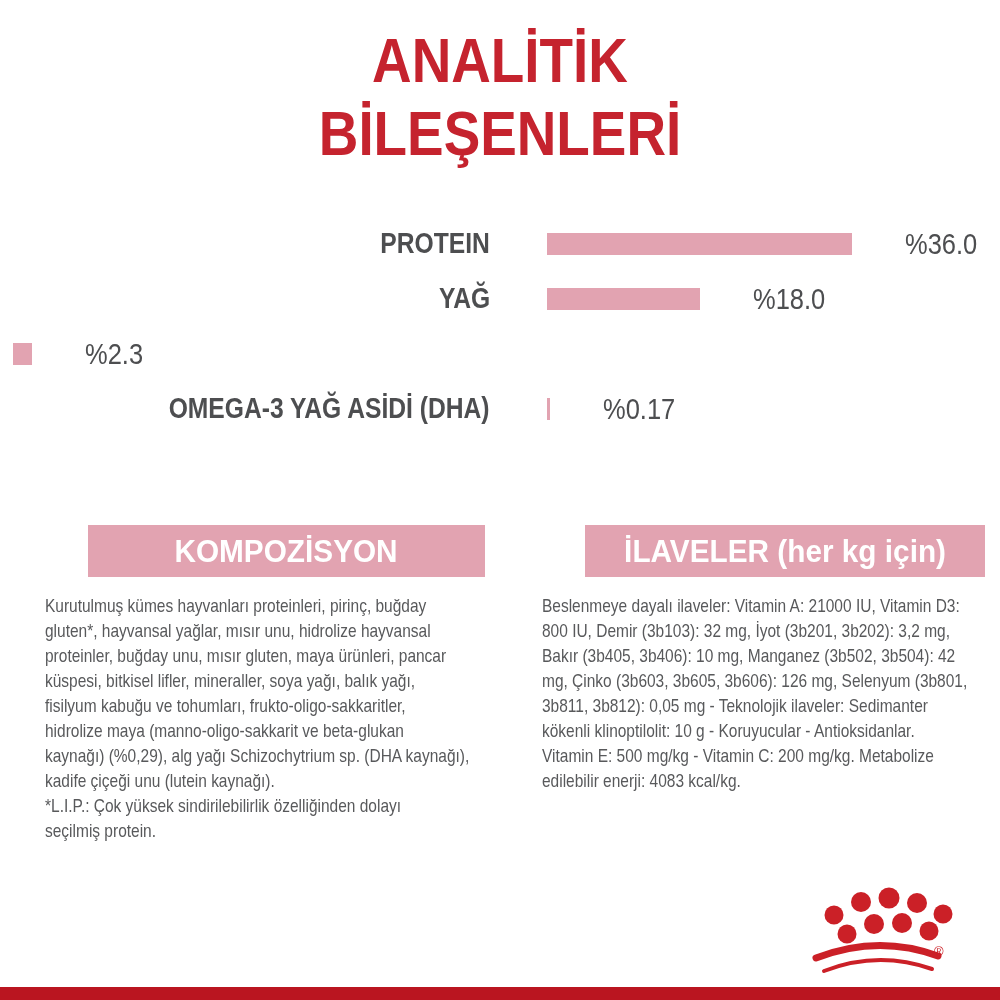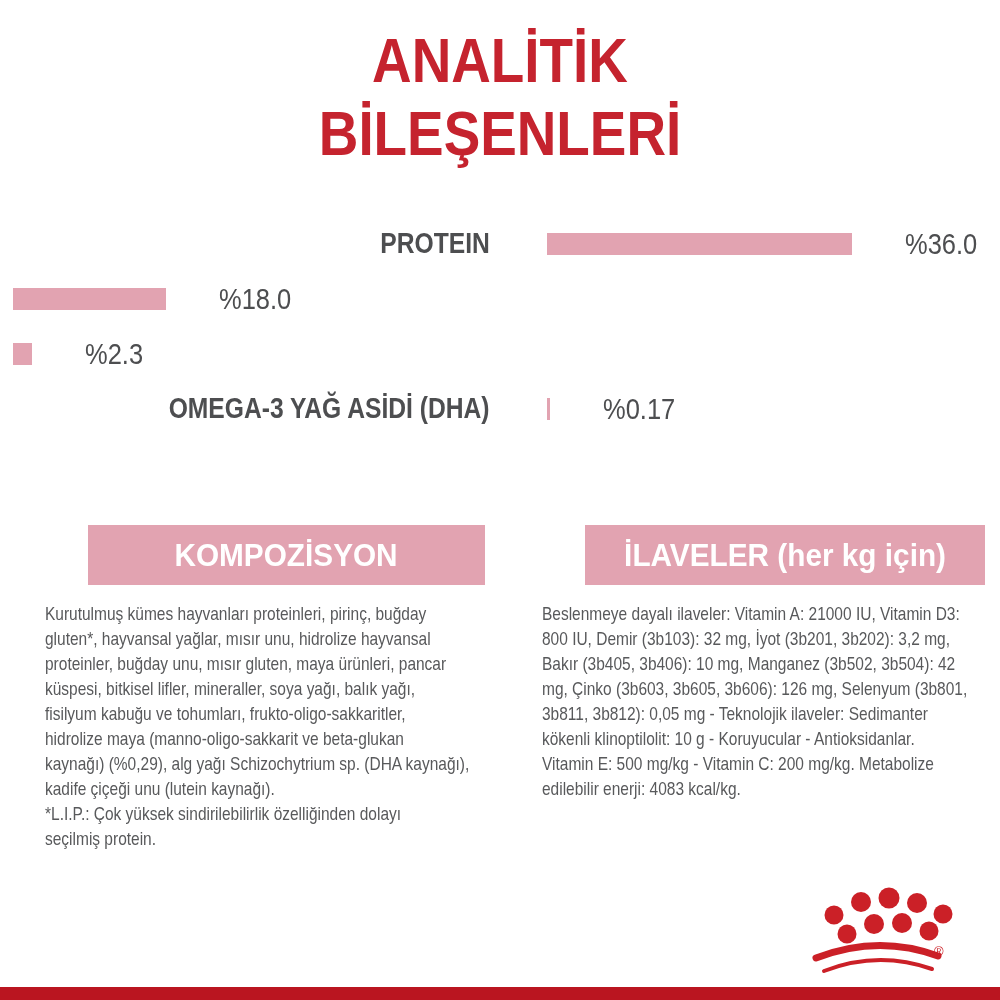--- a/index.html
+++ b/index.html
@@ -21,21 +21,21 @@
   }
   .chart-label > span { display:inline-block; transform:scaleX(0.85); transform-origin:100% 50%; white-space:nowrap; }
   .chart-bar-wrap { margin-left:13px; height:22px; flex:0 0 auto; }
   .chart-bar { height:100%; background:var(--bar-pink); }
   .chart-value { margin-left:9px; font-size:30px; font-weight:400; color:var(--label-gray); }
   .chart-value > span { display:inline-block; transform:scaleX(0.85); transform-origin:0 50%; white-space:nowrap; }
   .col { position:absolute; top:525px; }
   .col-left  { left:45px;  width:440px; }
   .col-right { left:542px; width:443px; }
   .sec-header {
-    height:60px; background:var(--bar-pink); color:#ffffff;
+    height:52px; background:var(--bar-pink); color:#ffffff;
     display:flex; align-items:center; justify-content:center;
     font-size:32px; font-weight:700;margin-left:43px;
   }
   .sec-header > span { display:inline-block; transform:scaleX(0.93); white-space:nowrap; }
   .sec-body {
     margin-top:16px; width:545px; font-size:19px; line-height:25px;
     color:var(--body-gray); white-space:pre-line;
     transform:scaleX(0.815); transform-origin:0 0;
   }
   .crown-logo { position:absolute; left:806px; top:884px; color:var(--logo-red); }
@@ -55,20 +55,21 @@
 
   <div class="chart" id="chart">
       <div class="chart-row">
         <div class="chart-label"><span>PROTEIN</span></div>
         <div class="chart-bar-wrap">
           <div class="chart-bar" style="width: 305px;"></div>
         </div>
         <div class="chart-value"><span>%36.0</span></div>
       </div>
       <div class="chart-row">
+        <div class="chart-label"><span>YAĞ</span></div>
         <div class="chart-bar-wrap">
           <div class="chart-bar" style="width: 153px;"></div>
         </div>
         <div class="chart-value"><span>%18.0</span></div>
       </div>
       <div class="chart-row">
         <div class="chart-bar-wrap">
           <div class="chart-bar" style="width: 19px;"></div>
         </div>
         <div class="chart-value"><span>%2.3</span></div>

